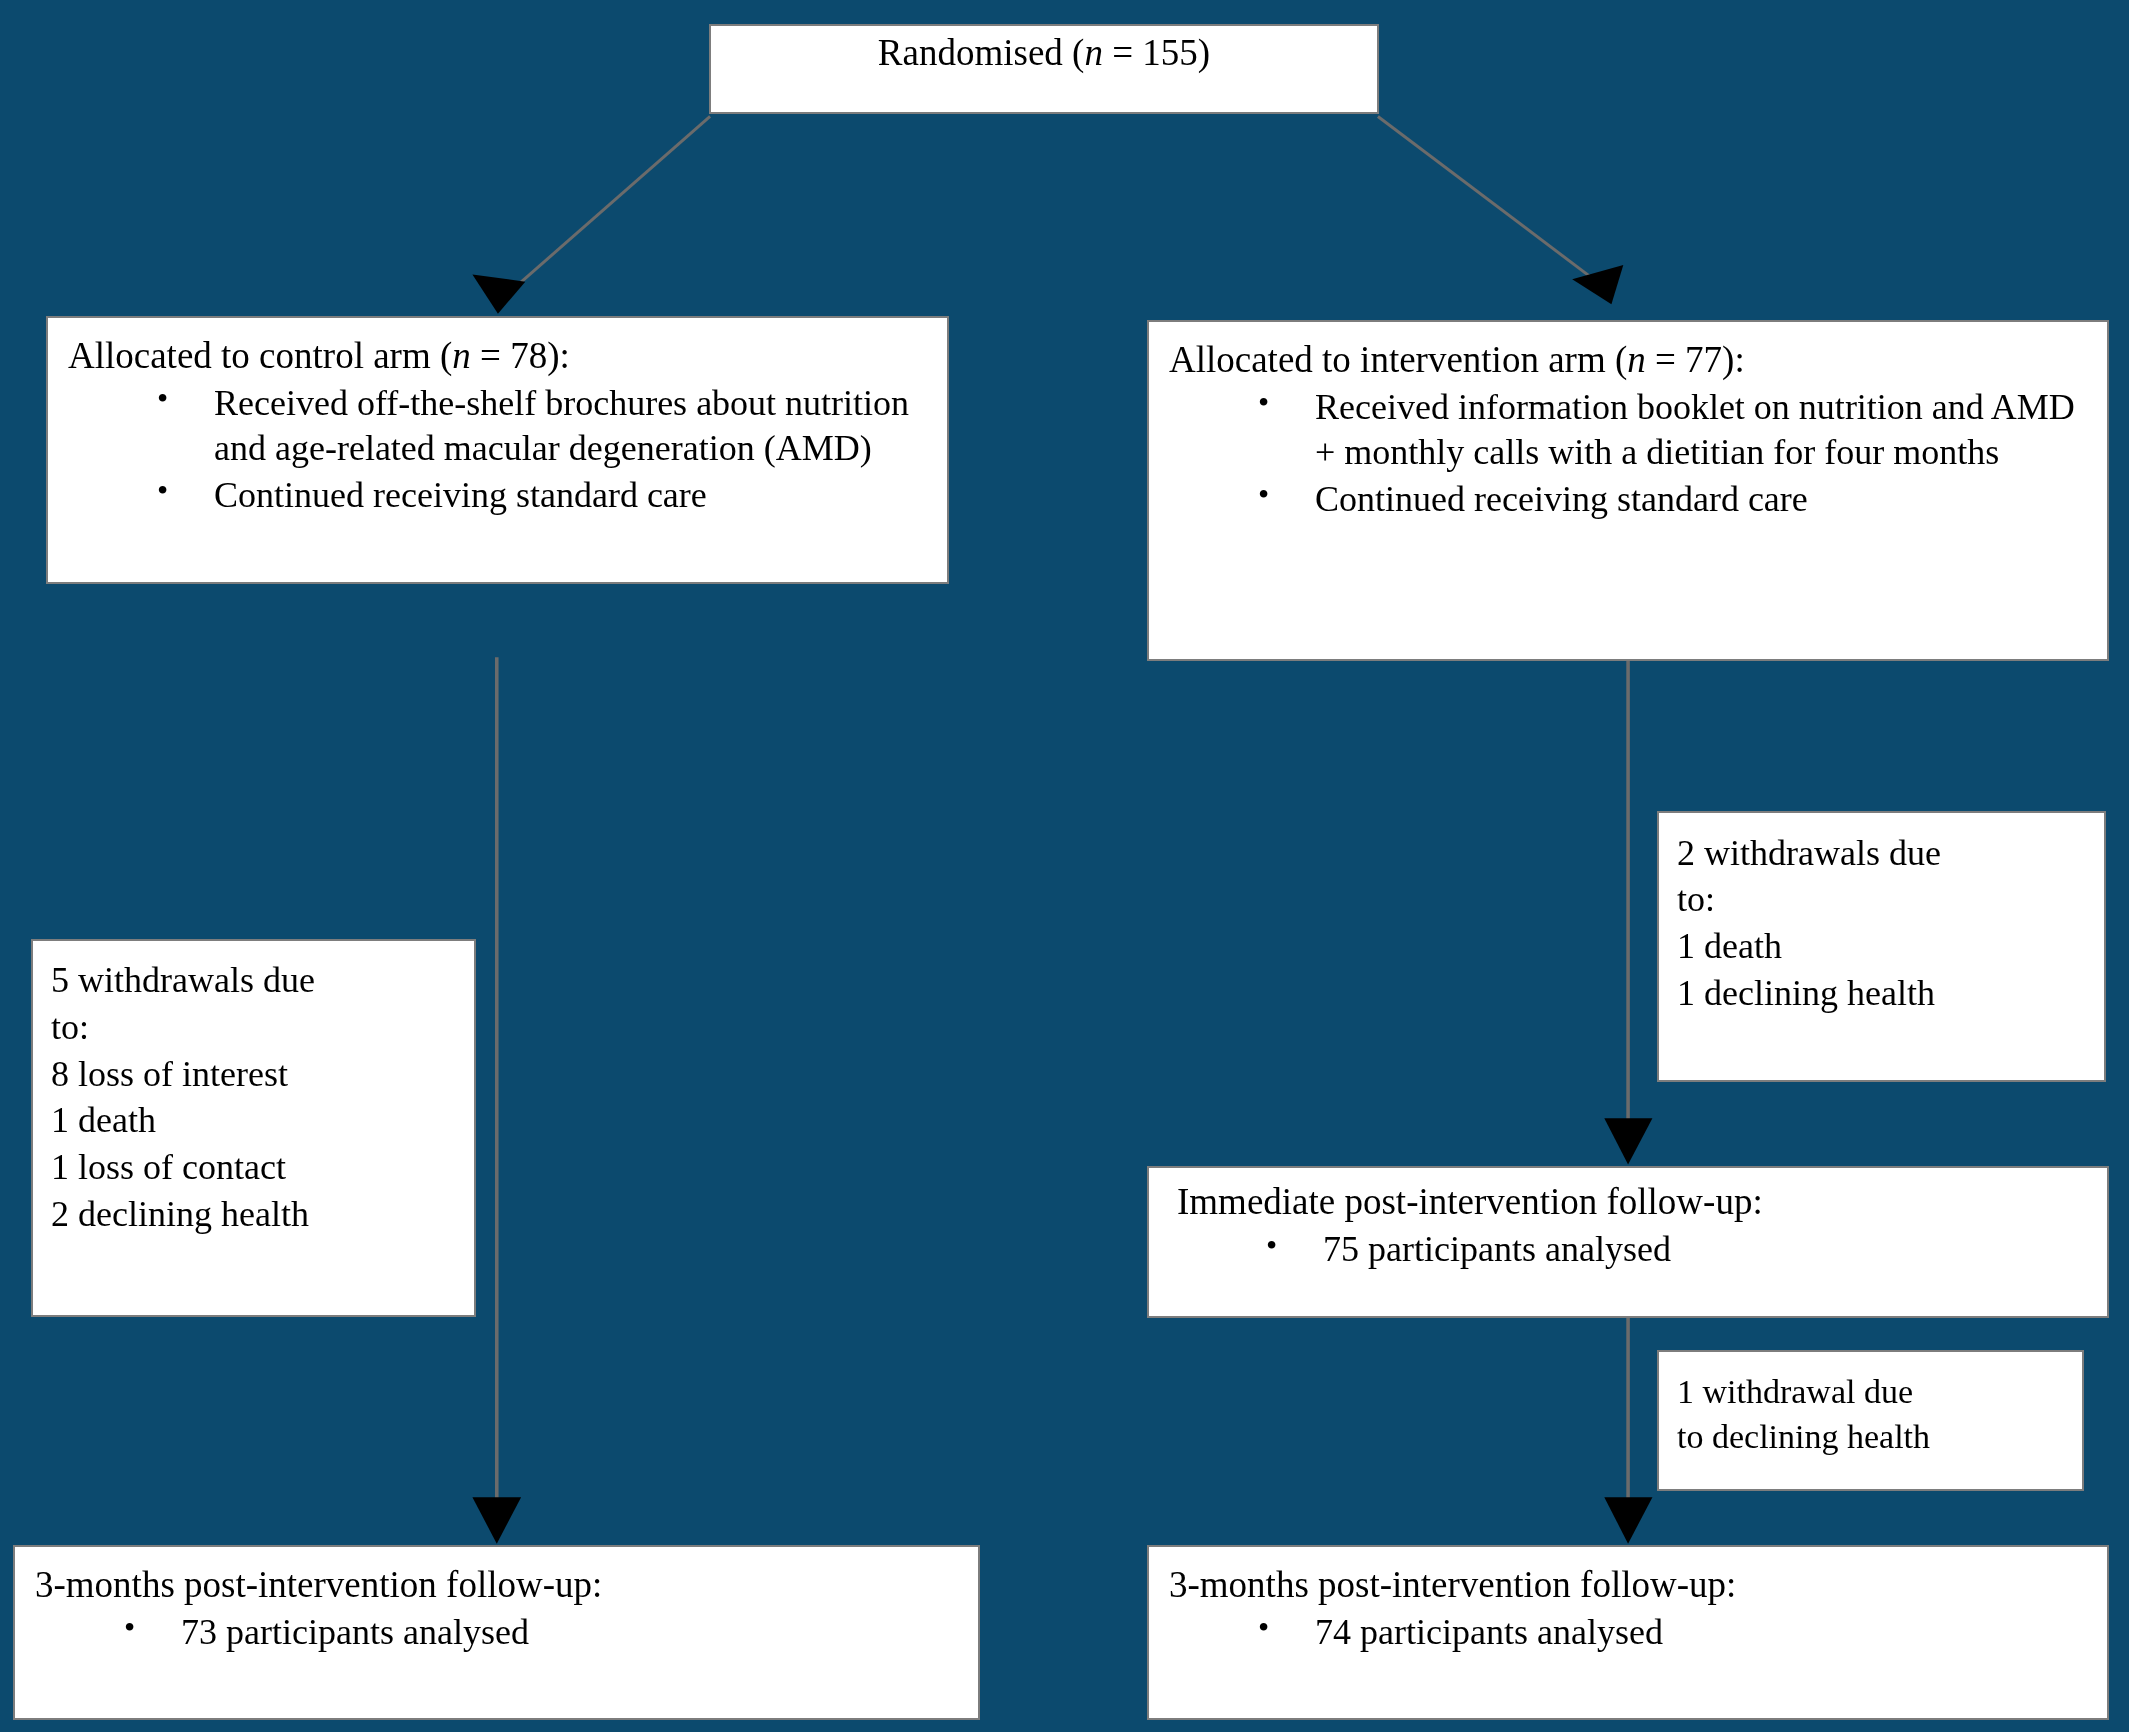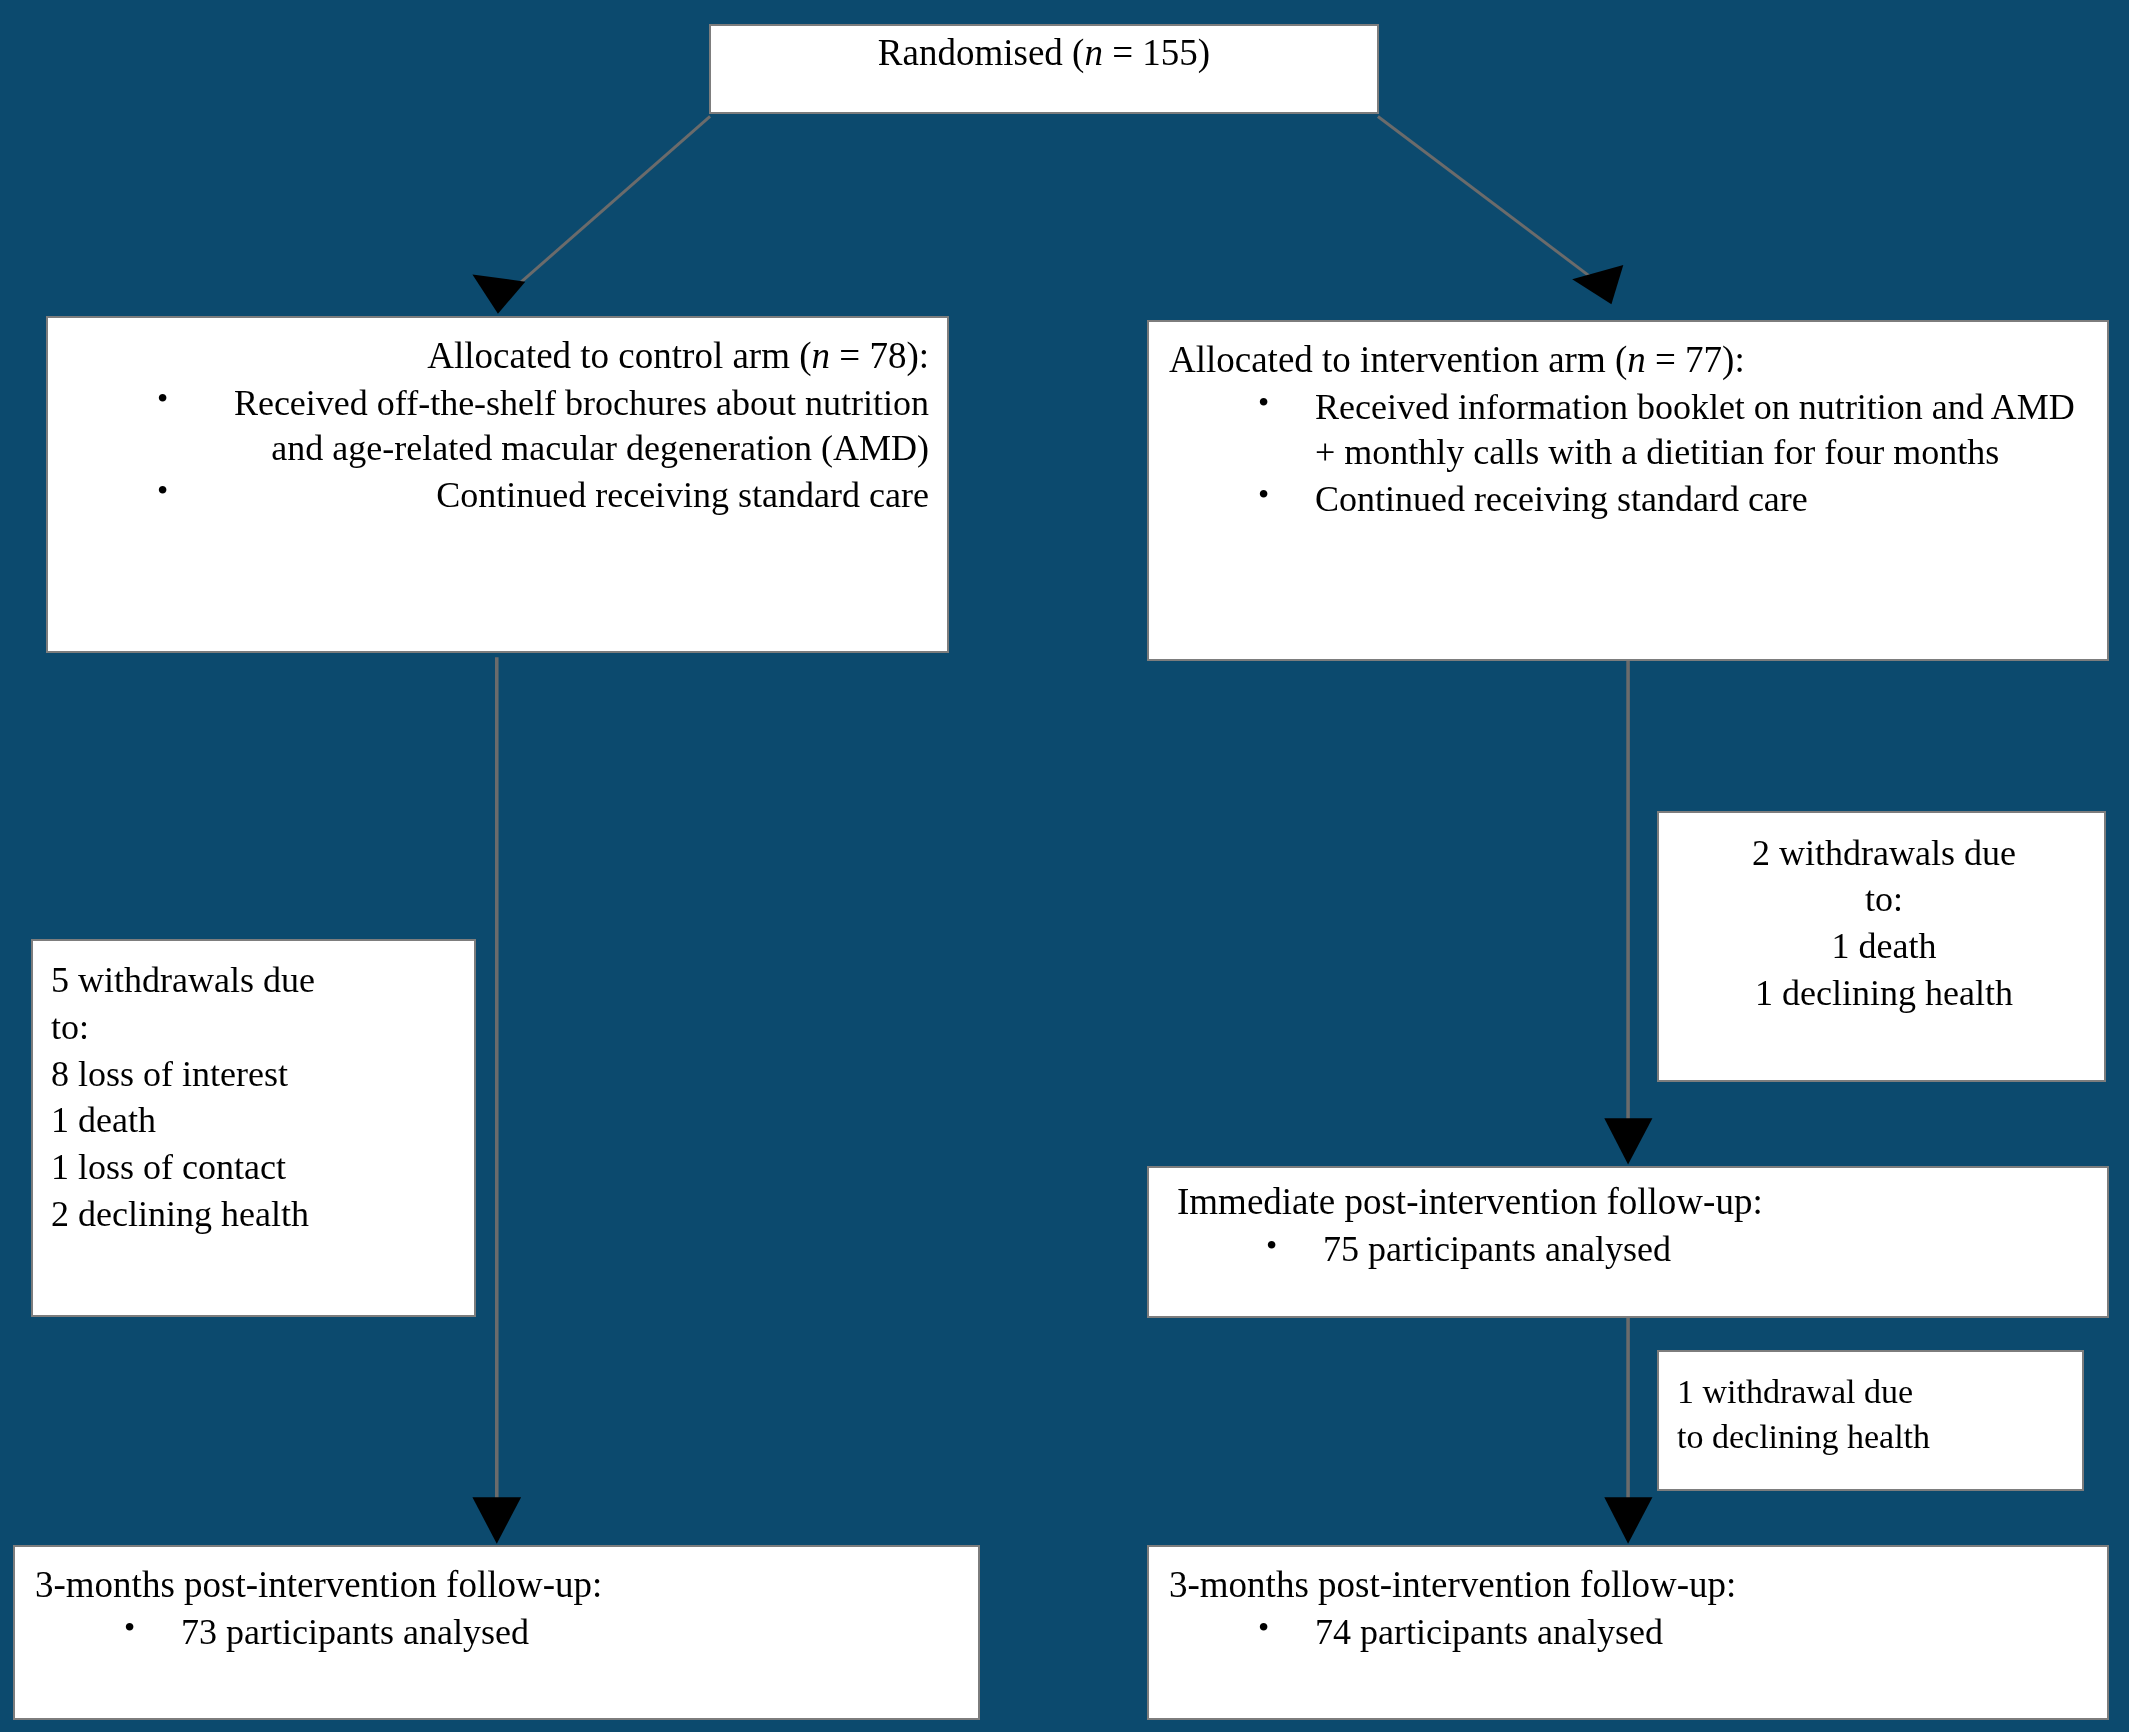--- a/index.html
+++ b/index.html
@@ -75,21 +75,21 @@
   }
   .narrow-lines {
     font-size: 34px;
     line-height: 1.32;
   }
   .narrow-lines div {
     white-space: nowrap;
   }
   
   #node-randomised   { left: 709px; top: 24px;   width: 670px; height: 90px; }
-  #node-control      { left: 46px;   top: 316px;  width: 903px; height: 337px; text-align: right; }
+  #node-control      { left: 46px;   top: 316px;  width: 903px; height: 268px; }
   #node-intervention { left: 1147px; top: 320px;  width: 962px; height: 341px; }
   #node-withdraw-l   { left: 31px;   top: 939px; width: 445px;  height: 378px; }
   #node-withdraw-r   { left: 1657px; top: 811px; width: 449px;  height: 271px; }
   #node-immediate    { left: 1147px; top: 1166px; width: 962px; height: 152px; }
   #node-withdraw-r2  { left: 1657px; top: 1350px; width: 427px;  height: 141px; }
   #node-followup-l   { left: 13px;   top: 1545px; width: 967px; height: 175px; }
   #node-followup-r   { left: 1147px; top: 1545px; width: 962px; height: 175px; }
 </style>
 </head>
 <body>
@@ -145,21 +145,21 @@
       <div>5 withdrawals due</div>
       <div>to:</div>
       <div>8 loss of interest</div>
       <div>1 death</div>
       <div>1 loss of contact</div>
       <div>2 declining health</div>
     </div>
   </div>
 
   <div class="node" id="node-withdraw-r">
-    <div class="body plain-lines" style="padding:16.6px 13px 12px 18px;text-align:center;">
+    <div class="body plain-lines" style="padding:16.6px 13px 12px 18px;">
       <div>2 withdrawals due</div>
       <div>to:</div>
       <div>1 death</div>
       <div>1 declining health</div>
     </div>
   </div>
 
   <div class="node" id="node-immediate">
     <div class="body" style="padding:12px 18px 6px 28px;">
       <div class="ttl">Immediate post-intervention follow-up:</div>

